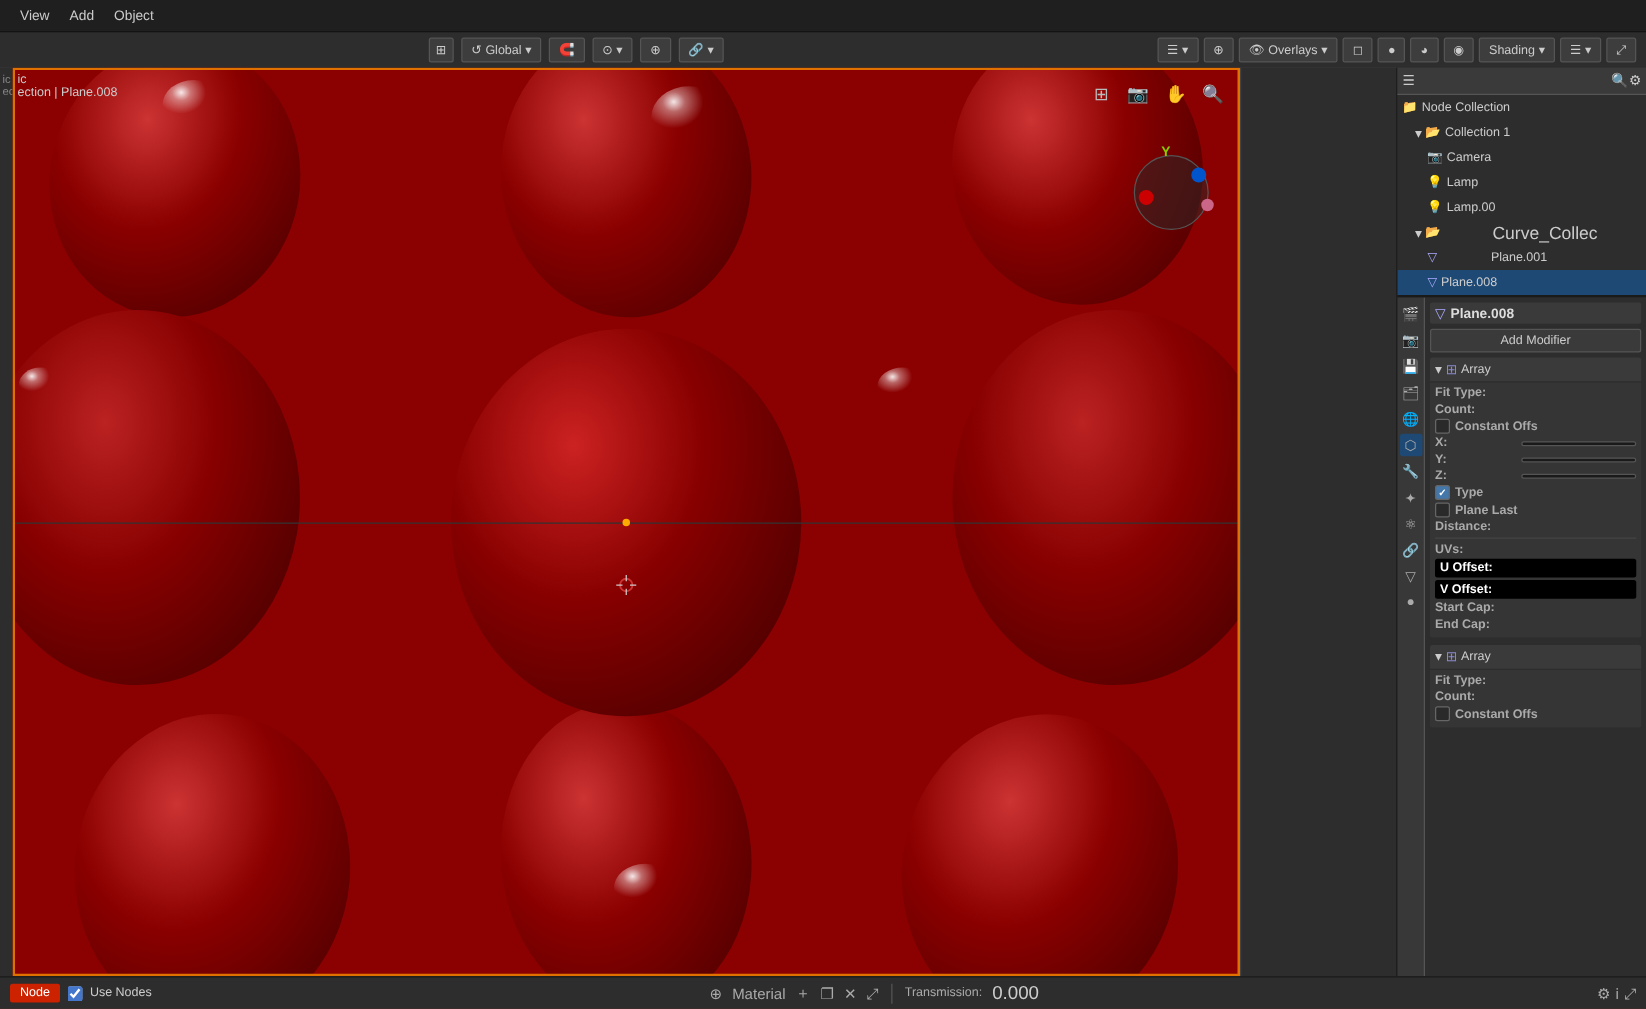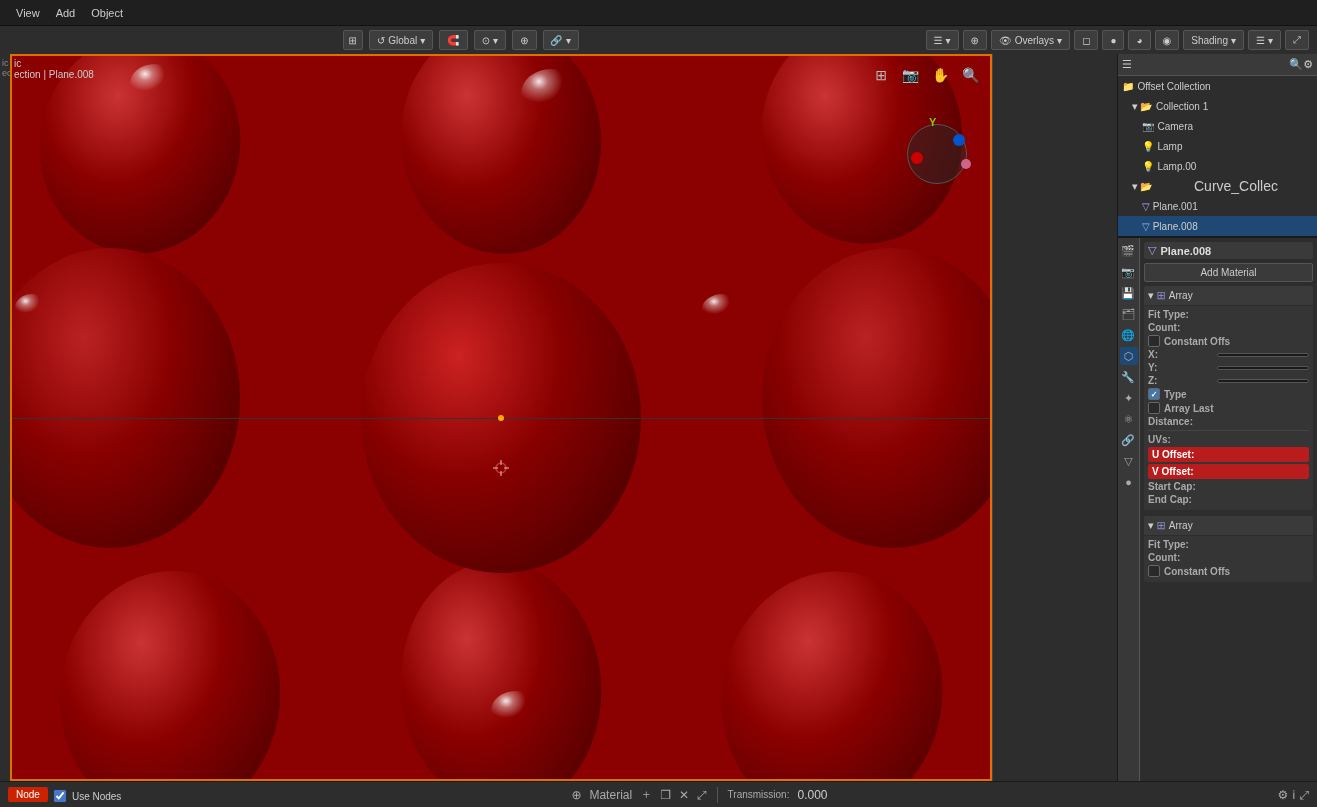--- a/index.html
+++ b/index.html
@@ -354,34 +354,34 @@
       width: 100%;
     }
     .uv-row {
       display: flex;
       align-items: center;
       padding: 2px 4px;
       font-size: 10px;
       border-radius: 2px;
       margin-bottom: 2px;
     }
-    .uv-row.selected { background: #b91c1c; color: #fff; }
+    .uv-row.selected { background: #000000; color: #fff; }
 
     
     .bottom-bar {
       height: 26px;
       background: #2d2d2d;
       display: flex;
       align-items: center;
       padding: 0 8px;
       gap: 8px;
       border-top: 1px solid #1a1a1a;
       flex-shrink: 0;
     }
-    .bottom-left { display: flex; align-items: flex-end; gap: 6px; font-size: 10px; }
+    .bottom-left { display: flex; align-items: center; gap: 6px; font-size: 10px; }
     .bottom-center { flex: 1; display: flex; align-items: center; justify-content: center; gap: 8px; }
     .bottom-right { display: flex; align-items: center; gap: 4px; }
 
     .engine-btn {
       background: #cc2200;
       color: white;
       padding: 2px 8px;
       border-radius: 2px;
       font-size: 10px;
       cursor: pointer;
@@ -612,21 +612,21 @@
     <div class="outliner">
       <div class="outliner-header">
         <span style="font-size:11px;">☰</span>
         <span style="font-size:11px; margin-left:auto;">🔍</span>
         <span style="font-size:11px;">⚙</span>
       </div>
       <div class="outliner-scroll">
 
         <div class="outliner-item">
           <span style="font-size:10px;">📁</span>
-          <span style="font-size:10px;">Offset Collection</span>
+          <span style="font-size:10px;">Node Collection</span>
         </div>
 
         <div class="outliner-item outliner-item-indent1">
           <span>▾</span>
           <span style="font-size:10px;">📂</span>
           <span style="font-size:10px;">Collection 1</span>
         </div>
 
         <div class="outliner-item outliner-item-indent2">
           <span style="font-size:10px;">📷</span>
@@ -644,21 +644,21 @@
         </div>
 
         <div class="outliner-item outliner-item-indent1">
           <span>▾</span>
           <span style="font-size:10px;">📂</span>
           <span style="font-size:14px;margin-left:38px;">Curve_Collec</span>
         </div>
 
         <div class="outliner-item outliner-item-indent2">
           <span style="font-size:10px; color:#aaaaff;">▽</span>
-          <span style="font-size:10px;">Plane.001</span>
+          <span style="font-size:10px;margin-left:40px;">Plane.001</span>
         </div>
 
         <div class="outliner-item outliner-item-indent2 selected">
           <span style="font-size:10px; color:#aaaaff;">▽</span>
           <span style="font-size:10px;">Plane.008</span>
         </div>
       </div>
     </div>
 
     <div class="properties-panel">
@@ -678,21 +678,21 @@
         <div class="prop-icon">●</div>
       </div>
 
       <div class="properties-content">
 
         <div style="display:flex; align-items:center; gap:4px; margin-bottom:4px; background:#3a3a3a; padding:2px 4px; border-radius:2px;">
           <span style="font-size:11px; color:#aaaaff;">▽</span>
           <span style="font-size:11px; font-weight:bold; color:#ddd;">Plane.008</span>
         </div>
 
-        <div class="add-modifier-btn">Add Material</div>
+        <div class="add-modifier-btn">Add Modifier</div>
 
         <div>
           <div class="modifier-header">
             <span>▾</span>
             <span style="font-size:11px; color:#8888cc;">⊞</span>
             <span style="font-size:10px;">Array</span>
           </div>
           <div class="modifier-body">
             <div class="prop-row">
               <span class="prop-label">Fit Type:</span>
@@ -715,21 +715,21 @@
             <div class="prop-row">
               <span class="prop-label">Z:</span>
               <div class="prop-value"></div>
             </div>
             <div class="prop-row">
               <div class="prop-checkbox checked"></div>
               <span class="prop-label">Type</span>
             </div>
             <div class="prop-row">
               <div class="prop-checkbox"></div>
-              <span class="prop-label">Array Last</span>
+              <span class="prop-label">Plane Last</span>
             </div>
             <div class="prop-row">
               <span class="prop-label">Distance:</span>
             </div>
             <div class="divider-h"></div>
 
             <div class="prop-row">
               <span class="prop-label">UVs:</span>
             </div>
             <div class="uv-row selected">
@@ -781,20 +781,20 @@
   <div class="bottom-center">
 
     <span class="small-icon">⊕</span>
     <span class="small-icon">Material</span>
     <span class="small-icon">＋</span>
     <span class="small-icon">❐</span>
     <span class="small-icon">✕</span>
     <span class="small-icon">⤢</span>
     <div class="separator"></div>
     <span style="font-size:10px; color:#aaa;">Transmission:</span>
-    <span style="font-size:12px; color:#ccc;">0.000</span>
+    <span style="font-size:15px; color:#ccc;">0.000</span>
   </div>
   <div class="bottom-right">
     <span class="small-icon">⚙</span>
     <span class="small-icon">ℹ</span>
     <span class="small-icon">⤢</span>
   </div>
 </div>
 
 </body></html>

